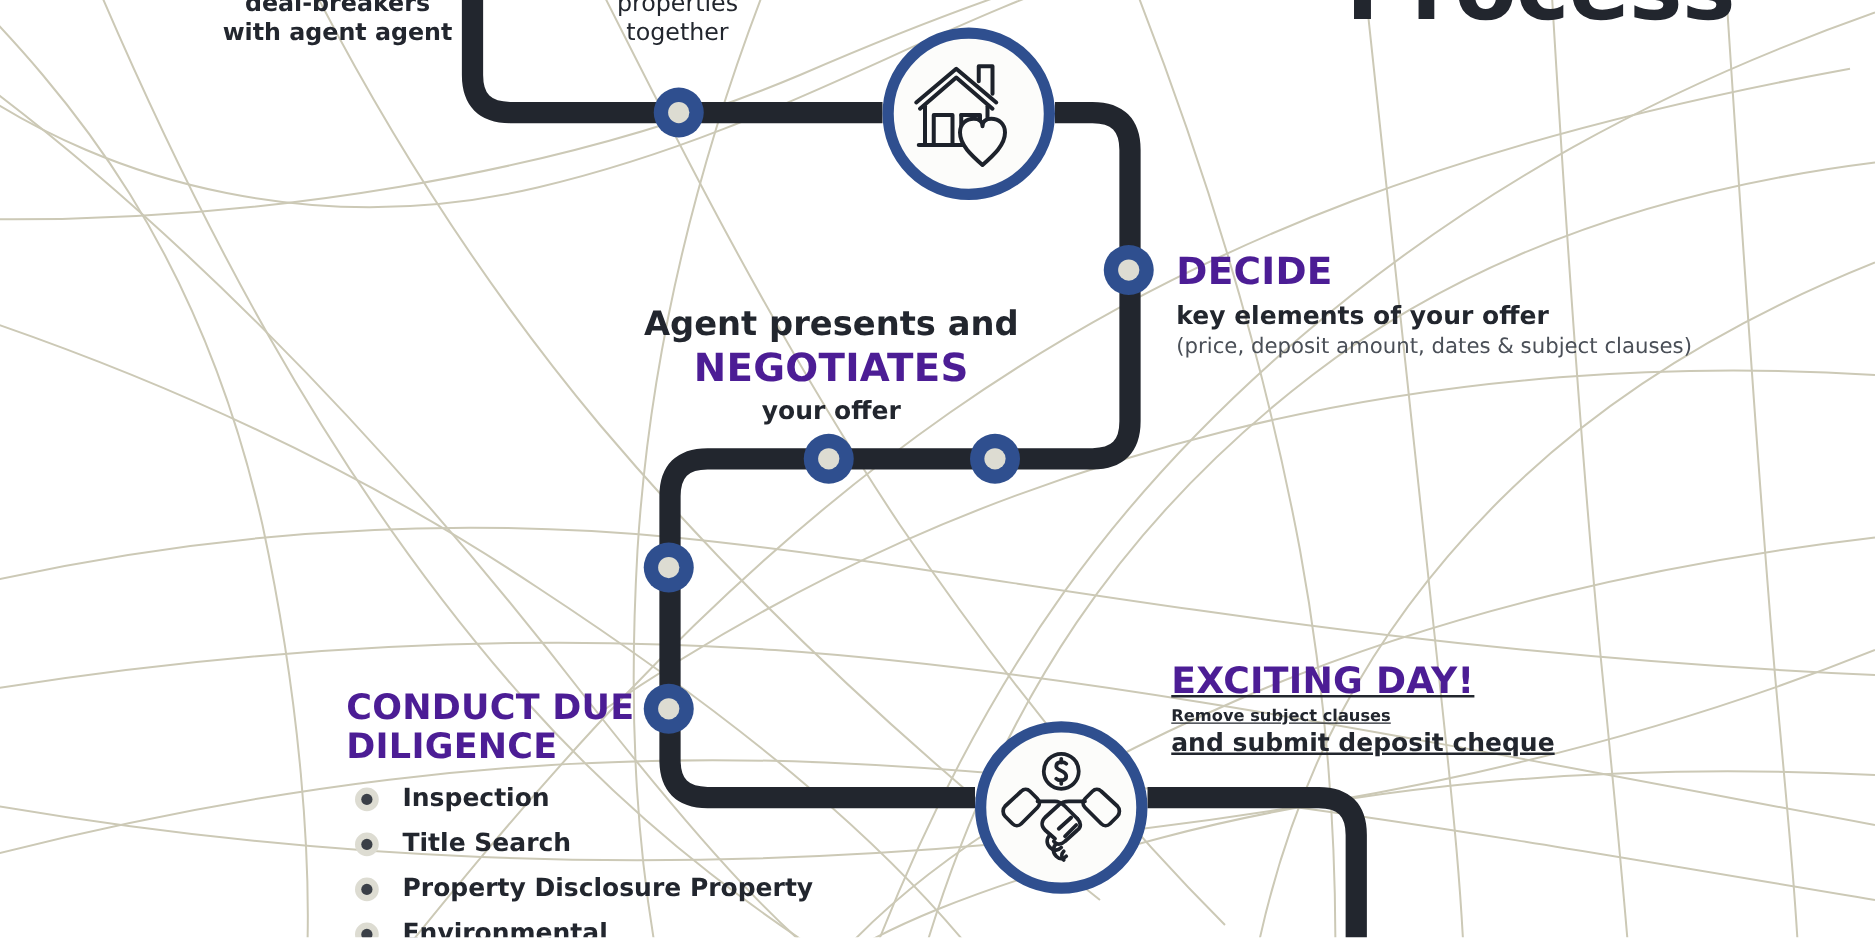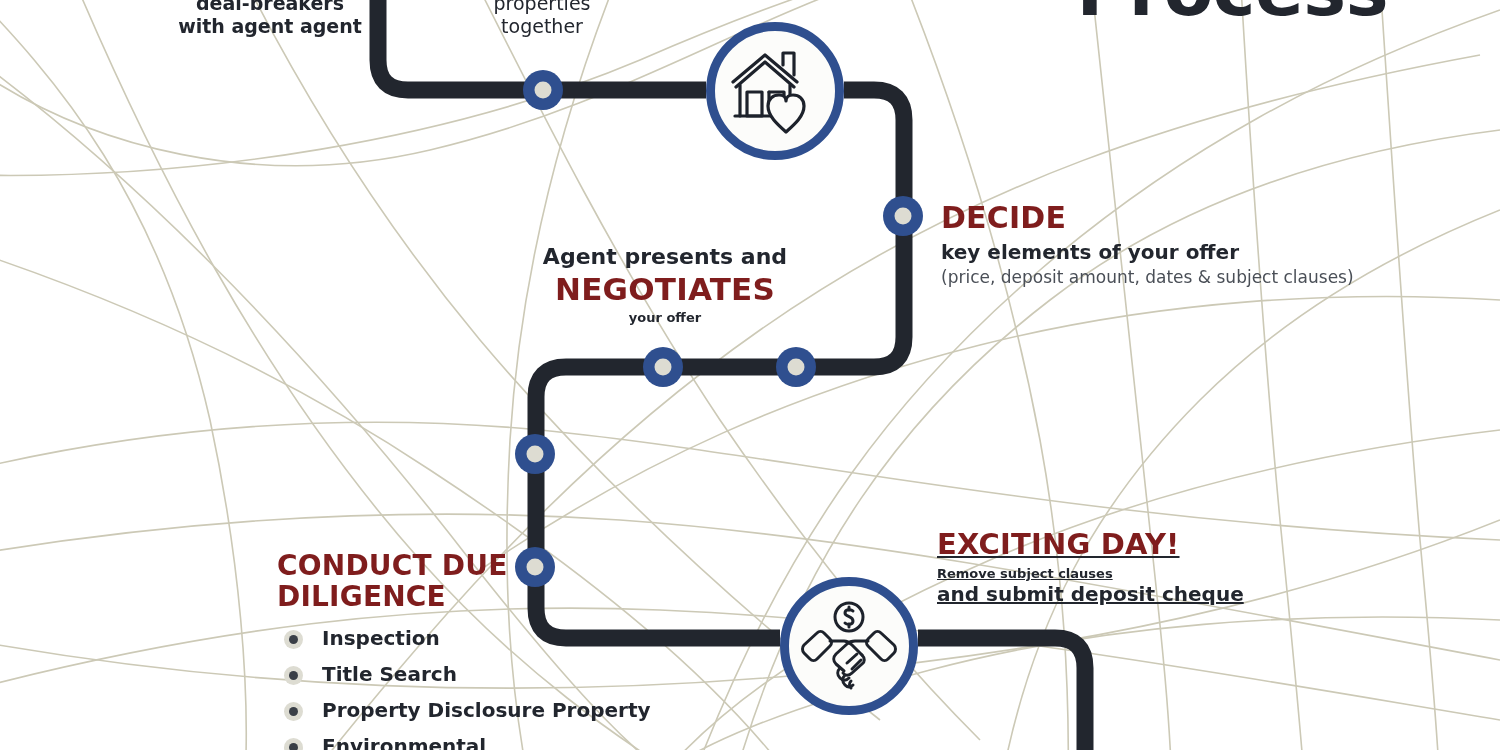--- a/index.html
+++ b/index.html
@@ -31,21 +31,21 @@
     left: 0; top: 0;
     width: 1500px; height: 750px;
   }
   
   .tblock {
     position: absolute;
     color: #22262e;
     line-height: 1.2;
   }
   .hd-blue {
-    color: #7f1d1d;
+    color: #4c1d95;
     font-weight: bold;
   }
   .hd-dark {
     color: #22262e;
     font-weight: bold;
   }
   .sub-gray {
     color: #4a4f57;
     font-weight: normal;
   }
@@ -85,23 +85,23 @@
   #blk-decide .l1 { font-size: 30px; letter-spacing: 0.2px; }
   #blk-decide .l2 { font-size: 20px; margin-top: 4px; }
   #blk-decide .l3 { font-size: 17px; margin-top: 3px; }
 
   
   #blk-negotiate {
     left: 500px; top: 244px;
     width: 330px;
     text-align: center;
   }
-  #blk-negotiate .l1 { font-size: 22px; font-weight: bold; }
+  #blk-negotiate .l1 { font-size: 27px; font-weight: bold; }
   #blk-negotiate .l2 { font-size: 31px; letter-spacing: 0.2px; margin-top: 1px; }
-  #blk-negotiate .l3 { font-size: 13px; font-weight: bold; margin-top: 1px; text-align: center; }
+  #blk-negotiate .l3 { font-size: 20px; font-weight: bold; margin-top: 1px; text-align: center; }
 
   
   #blk-prepare { left: 777px; top: 398px; }
   #blk-prepare .l1 { font-size: 20px; white-space: nowrap; }
   #blk-prepare .l1 .big {
     font-size: 30px;
     letter-spacing: 0.2px;
     vertical-align: -2px;
   }
   #blk-prepare .l2 { font-size: 17px; margin-top: 2px; }

